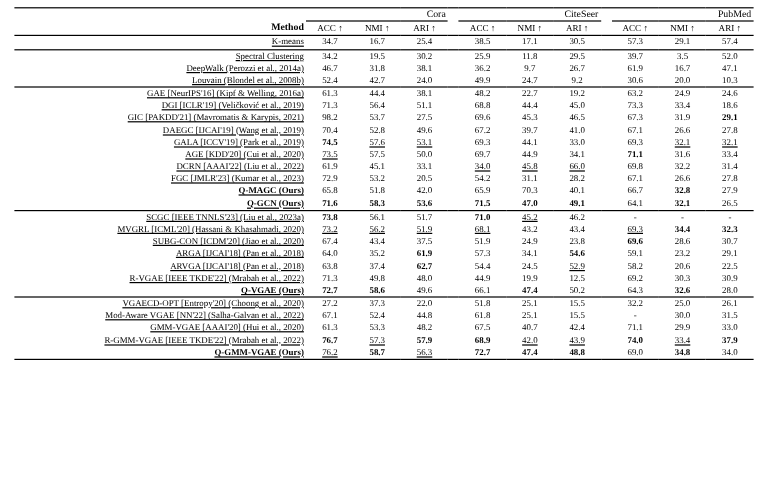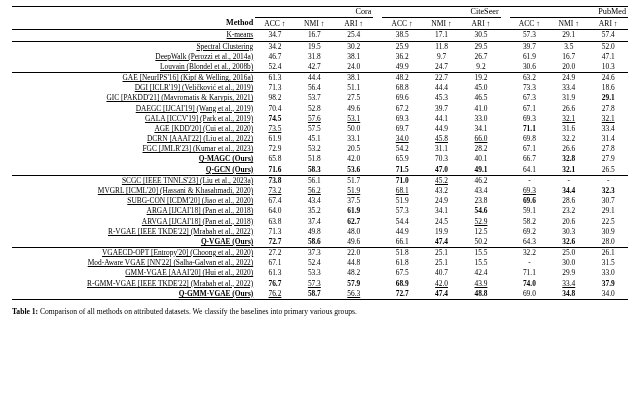--- a/index.html
+++ b/index.html
@@ -496,18 +496,14 @@
           <td style="height: 0px; padding: 0px;"></td>
           <td style="height: 0px; padding: 0px;"></td>
           <td style="height: 0px; padding: 0px;"></td>
           <td style="height: 0px; padding: 0px;"></td>
           <td style="height: 0px; padding: 0px;"></td>
           <td style="height: 0px; padding: 0px;"></td>
         </tr>
       </tbody>
   </table>
 
-  <div class="caption">
-    <span class="bold">Table 1:</span>
-    <span>Comparison of all methods on attributed datasets. We classify the baselines into primary various groups.</span>
-  </div>
 
 </div>
 
 </body></html>

